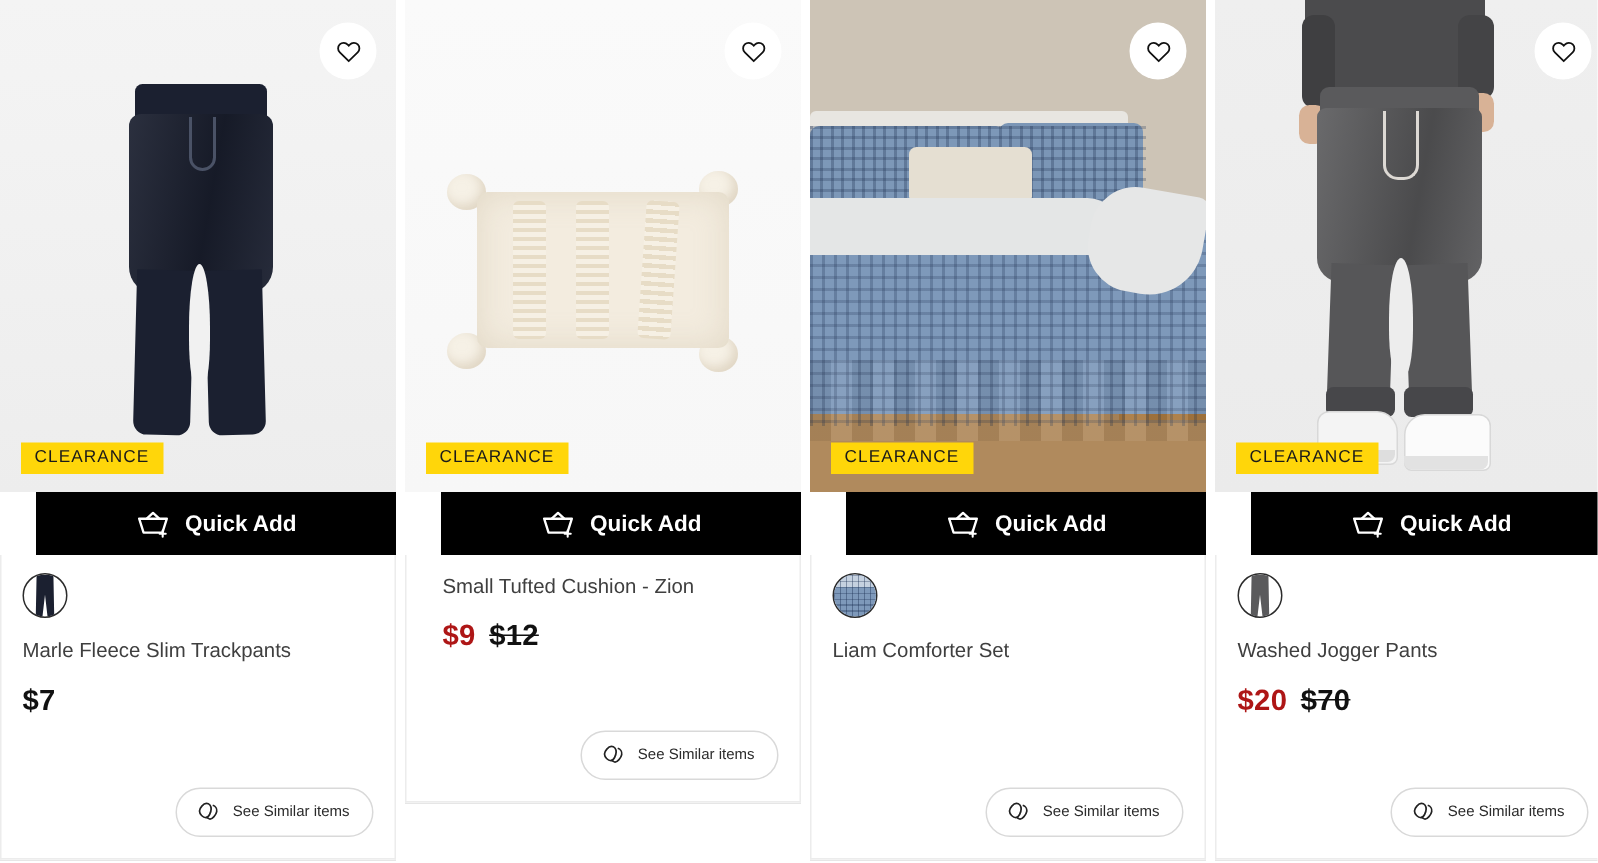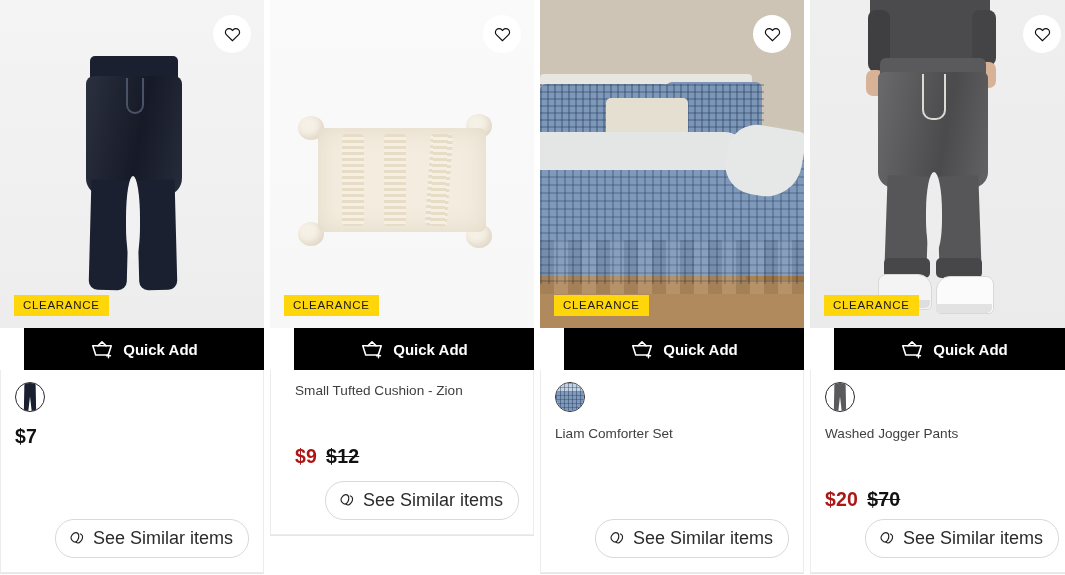--- a/index.html
+++ b/index.html
@@ -135,38 +135,37 @@
     font-size: 19.5px;
     font-weight: 700;
     color: #111111;
     letter-spacing: .2px;
   }
   .price.sale { color: #AE1616; }
   .price.was {
     color: #111111;
     text-decoration: line-through;
     font-weight: 700;
-    margin-top: 32px;
   }
 
   .spacer { flex: 1 1 auto; }
 
   .similar-wrap {
     display: flex;
     justify-content: flex-end;
   }
   .similar {
     display: inline-flex;
     align-items: center;
     gap: 8px;
     border: 1px solid #d9d9d9;
     border-radius: 19px;
     background: #fff;
     padding: 8px 15px 8px 13px;
-    font-size: 18px;
+    font-size: 10px;
     color: #2b2b2b;
     cursor: pointer;
     white-space: nowrap;
   }
   .similar svg { display:block; }
 
   
   
   .art-pants1 { background: linear-gradient(180deg,#f4f4f4 0%,#f0f0f0 60%,#ededed 100%); }
   .pz { position:absolute; }
@@ -352,20 +351,21 @@
           <path d="M20 14.5v4.5M17.8 16.8h4.4" stroke="#fff" stroke-width="1.5" stroke-linecap="round"></path>
         </svg>
       </span>
       <span>Quick Add</span>
     </div>
 
     <div class="body tall card-inner">
       <div class="swatch">
         <div class="fill sw-navy"></div>
       </div>
+      <div class="title">Marle Fleece Slim Trackpants</div>
       <div class="price-row">
         <span class="price">$7</span>
       </div>
       <div class="spacer"></div>
       <div class="similar-wrap">
         <div class="similar">
           <span>
             <svg width="16" height="15" viewBox="0 0 18 17">
               <path d="M7.4 1.8c2.2 0 3.6 2 3.6 4.3S9.2 12.6 7 12.6 2.2 9.9 2.2 7.6s3-5.8 5.2-5.8z" fill="none" stroke="#222" stroke-width="1.3"></path>
               <path d="M12.2 3.2c2 .6 3.4 2.6 3 4.8-.4 2.2-3.3 6-5.4 5.6-1-.2-1.8-.9-2.3-1.8" fill="none" stroke="#222" stroke-width="1.3"></path>

